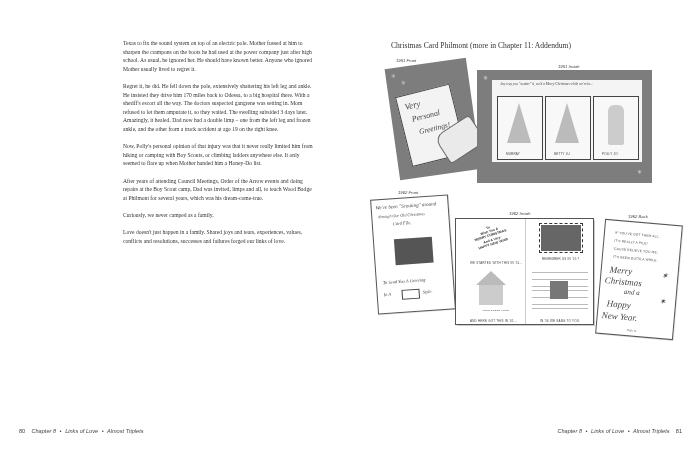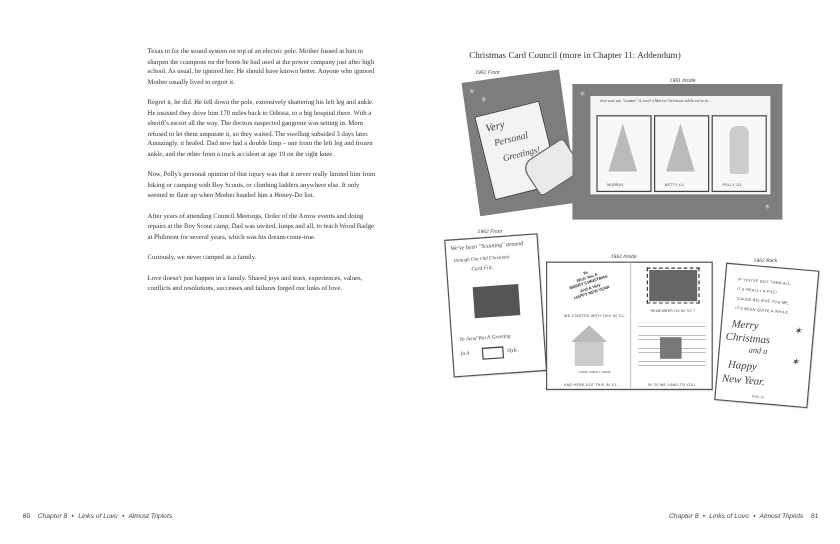--- a/index.html
+++ b/index.html
@@ -44,21 +44,21 @@
 <div class="footer footer-left">
   <span class="pg">80</span>
   &nbsp;&nbsp;
   <span>Chapter 8</span>
   <span class="sep">•</span>
   <span>Links of Love</span>
   <span class="sep">•</span>
   <span>Almost Triplets</span>
 </div>
 
-<div class="fig-title">Christmas Card Council (more in Chapter 11: Addendum)</div>
+<div class="fig-title">Christmas Card Philmont (more in Chapter 11: Addendum)</div>
 
 <div class="caption" style="left:396px;top:58px;">1951 Front</div>
 <div class="card gray-card" style="left:392px;top:63px;width:82px;height:112px;transform:rotate(-8deg);">
   <span class="snow" style="left:5px;top:4px;">✳</span>
   <span class="snow" style="left:14px;top:12px;">✳</span>
   <div class="notepad" style="left:10px;top:26px;width:54px;height:70px;transform:rotate(-6deg);">
     <span class="script" style="left:6px;top:6px;font-size:9px;">Very</span>
     <span class="script" style="left:10px;top:20px;font-size:8px;">Personal</span>
     <span class="script" style="left:14px;top:34px;font-size:7.5px;">Greetings!</span>
   </div>

